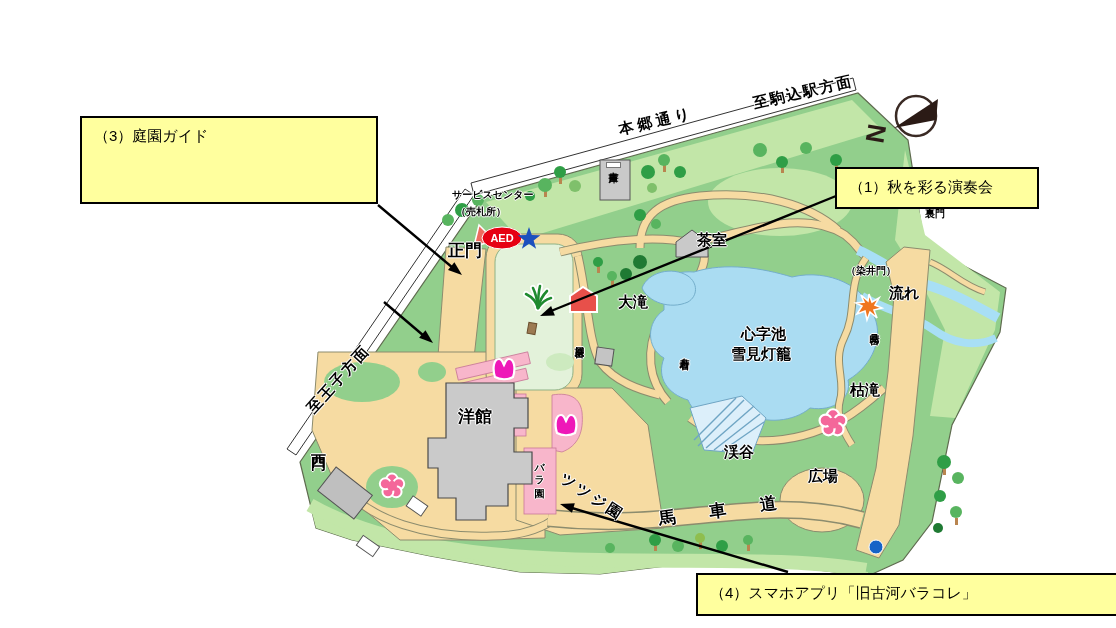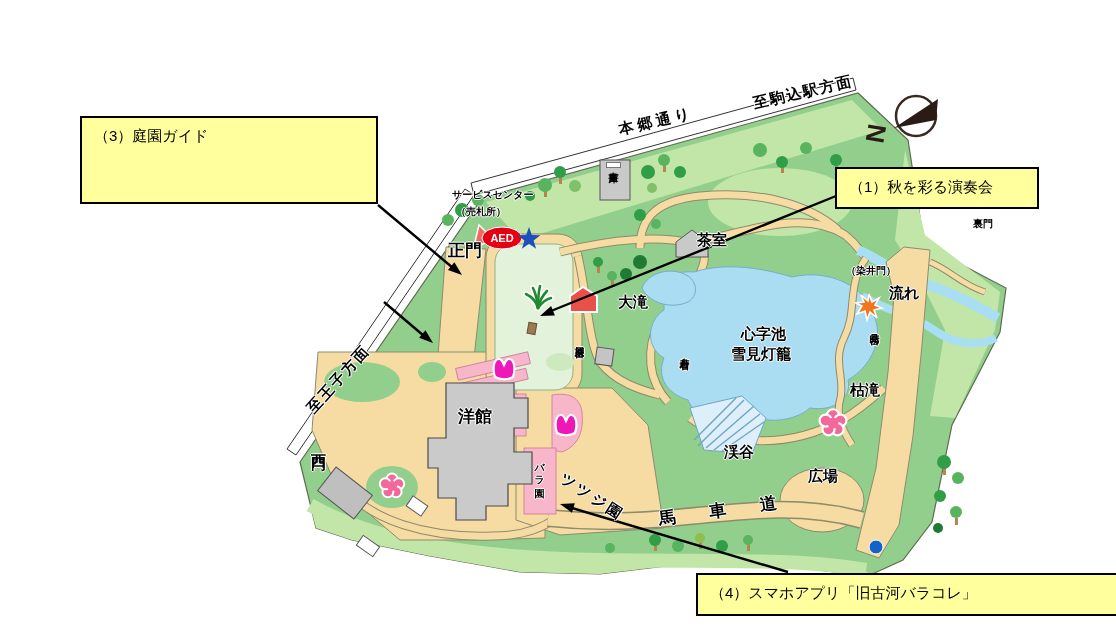--- a/index.html
+++ b/index.html
@@ -253,21 +253,21 @@
 
 <div class="lbl" style="left:618px;top:113px;transform:rotate(-13deg);letter-spacing:4px;">本郷通り</div>
 <div class="lbl" style="left:752px;top:84px;transform:rotate(-13deg);letter-spacing:2px;">至駒込駅方面</div>
 <div class="lbl" style="left:296px;top:371px;transform:rotate(-48deg);letter-spacing:2px;">至王子方面</div>
 
 <div class="lbl small" style="left:452px;top:189px;">サービスセンター</div>
 <div class="lbl small" style="left:456px;top:206px;">（売札所）</div>
 
 <div class="lbl big" style="left:448px;top:242px;">正門</div>
 <div class="lbl vert" style="left:310px;top:443px;">西門</div>
-<div class="lbl small" style="left:925px;top:218px;margin-left:48px;">裏門</div>
+<div class="lbl small" style="left:925px;top:208px;">裏門</div>
 <div class="lbl small" style="left:846px;top:238px;margin-top:27px;">（染井門）</div>
 
 <div class="lbl vert small boxed" style="left:606px;top:162px;">書庫</div>
 <div class="lbl" style="left:697px;top:232px;">茶室</div>
 <div class="lbl big" style="left:458px;top:408px;">洋館</div>
 <div class="lbl vert small" style="left:574px;top:338px;">展望台</div>
 
 <div class="lbl" style="left:618px;top:294px;">大滝</div>
 <div class="lbl" style="left:741px;top:326px;">心字池</div>
 <div class="lbl" style="left:731px;top:346px;">雪見灯籠</div>

